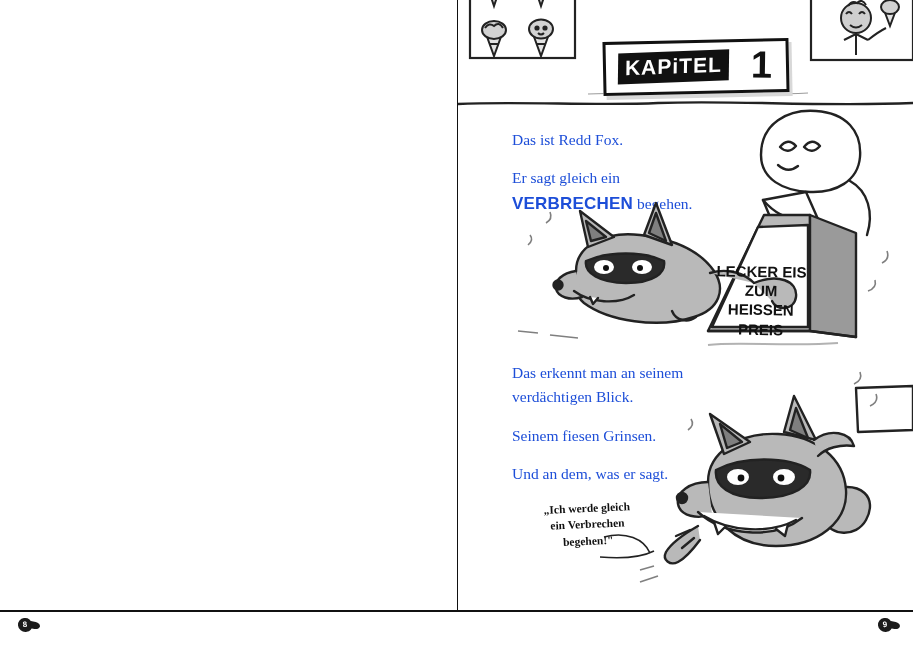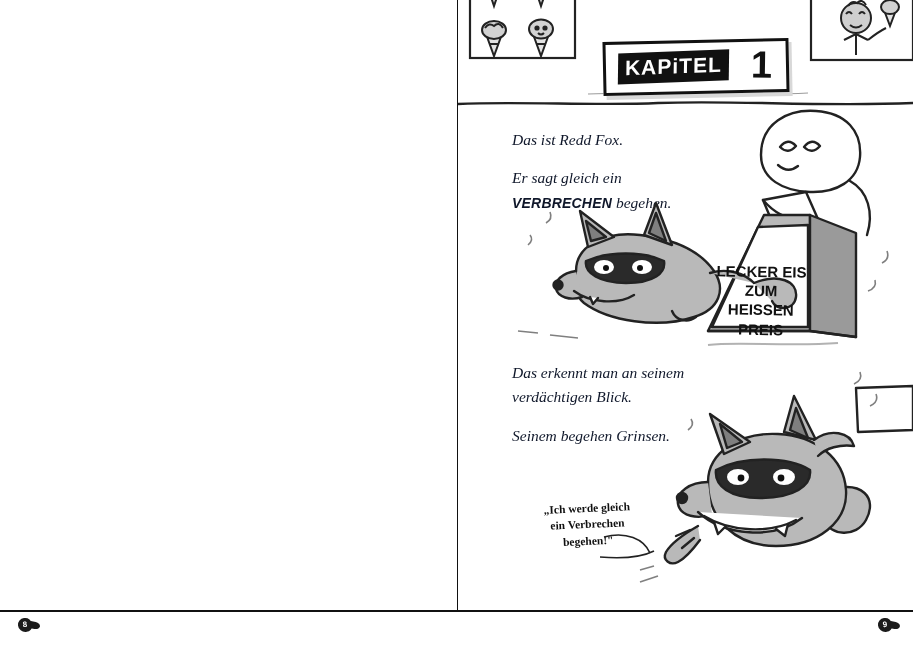--- a/index.html
+++ b/index.html
@@ -111,31 +111,30 @@
     color: #111;
     transform: rotate(2deg);
   }
 
   
   .body-text {
     position: absolute;
     font-family: "Liberation Serif", serif;
     font-size: 15.5px;
     line-height: 1.58;
-    color: #0f172a;
-    font-style: italic;
+    color: #1d4ed8;
   }
   .block-1 { left: 54px; top: 128px; width: 215px; }
   .block-2 { left: 54px; top: 361px; width: 230px; }
   .body-text p { margin: 0 0 14px 0; }
   .body-text p:last-child { margin-bottom: 0; }
   .caps {
     font-family: "Liberation Sans", sans-serif;
     font-weight: bold;
-    font-size: 14px;
+    font-size: 17px;
     letter-spacing: 0.2px;
   }
 
   
   .speech {
     position: absolute;
     left: 62px;
     top: 500px;
     width: 135px;
     font-family: "Liberation Serif", serif;
@@ -293,21 +292,22 @@
 
     <div class="sign-text">
       <div>LECKER EIS</div>
       <div>ZUM</div>
       <div>HEISSEN</div>
       <div>PREIS</div>
     </div>
 
     <div class="body-text block-2">
       <p>Das erkennt man an seinem verdächtigen Blick.</p>
-      <p>Seinem begehen Grinsen.</p>
+      <p>Seinem fiesen Grinsen.</p>
+      <p>Und an dem, was er sagt.</p>
     </div>
 
     <svg class="art" width="455" height="240" viewBox="0 0 455 240" style="top:370px;">
       <g stroke="#222" stroke-width="2.4" fill="none" stroke-linecap="round" stroke-linejoin="round">
 
         <path d="M398 18 L455 16 L455 60 L400 62 Z" fill="#ffffff"></path>
 
         <path d="M372 120 C 404 110, 420 128, 408 150 C 398 168, 372 166, 366 150" fill="#b9b9b9"></path>
 
         <path d="M250 112 C 250 82, 282 62, 320 64 C 358 66, 386 88, 388 120 C 390 152, 360 176, 318 176 C 278 176, 250 150, 250 112 Z" fill="#b9b9b9"></path>

